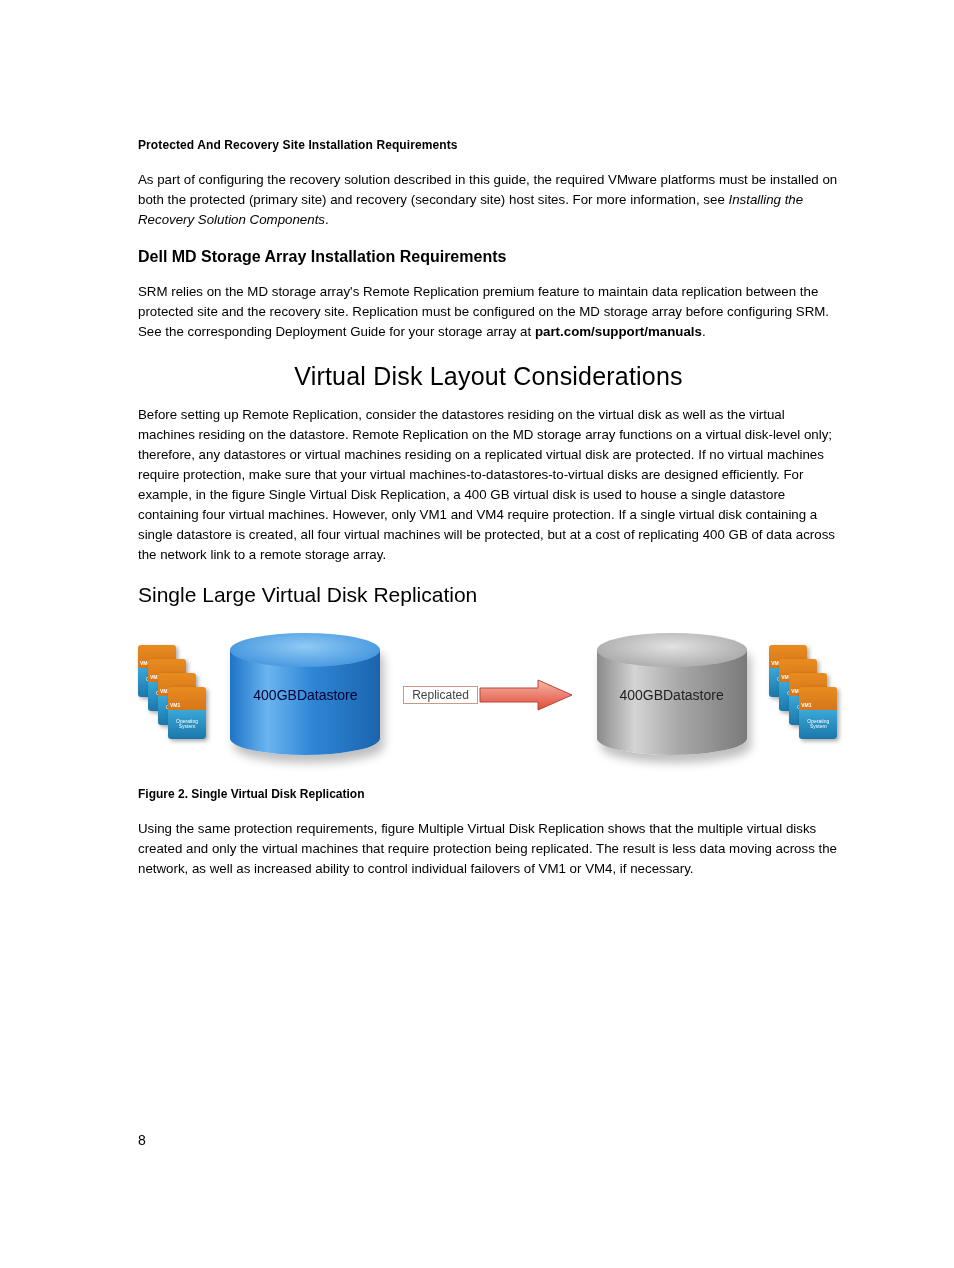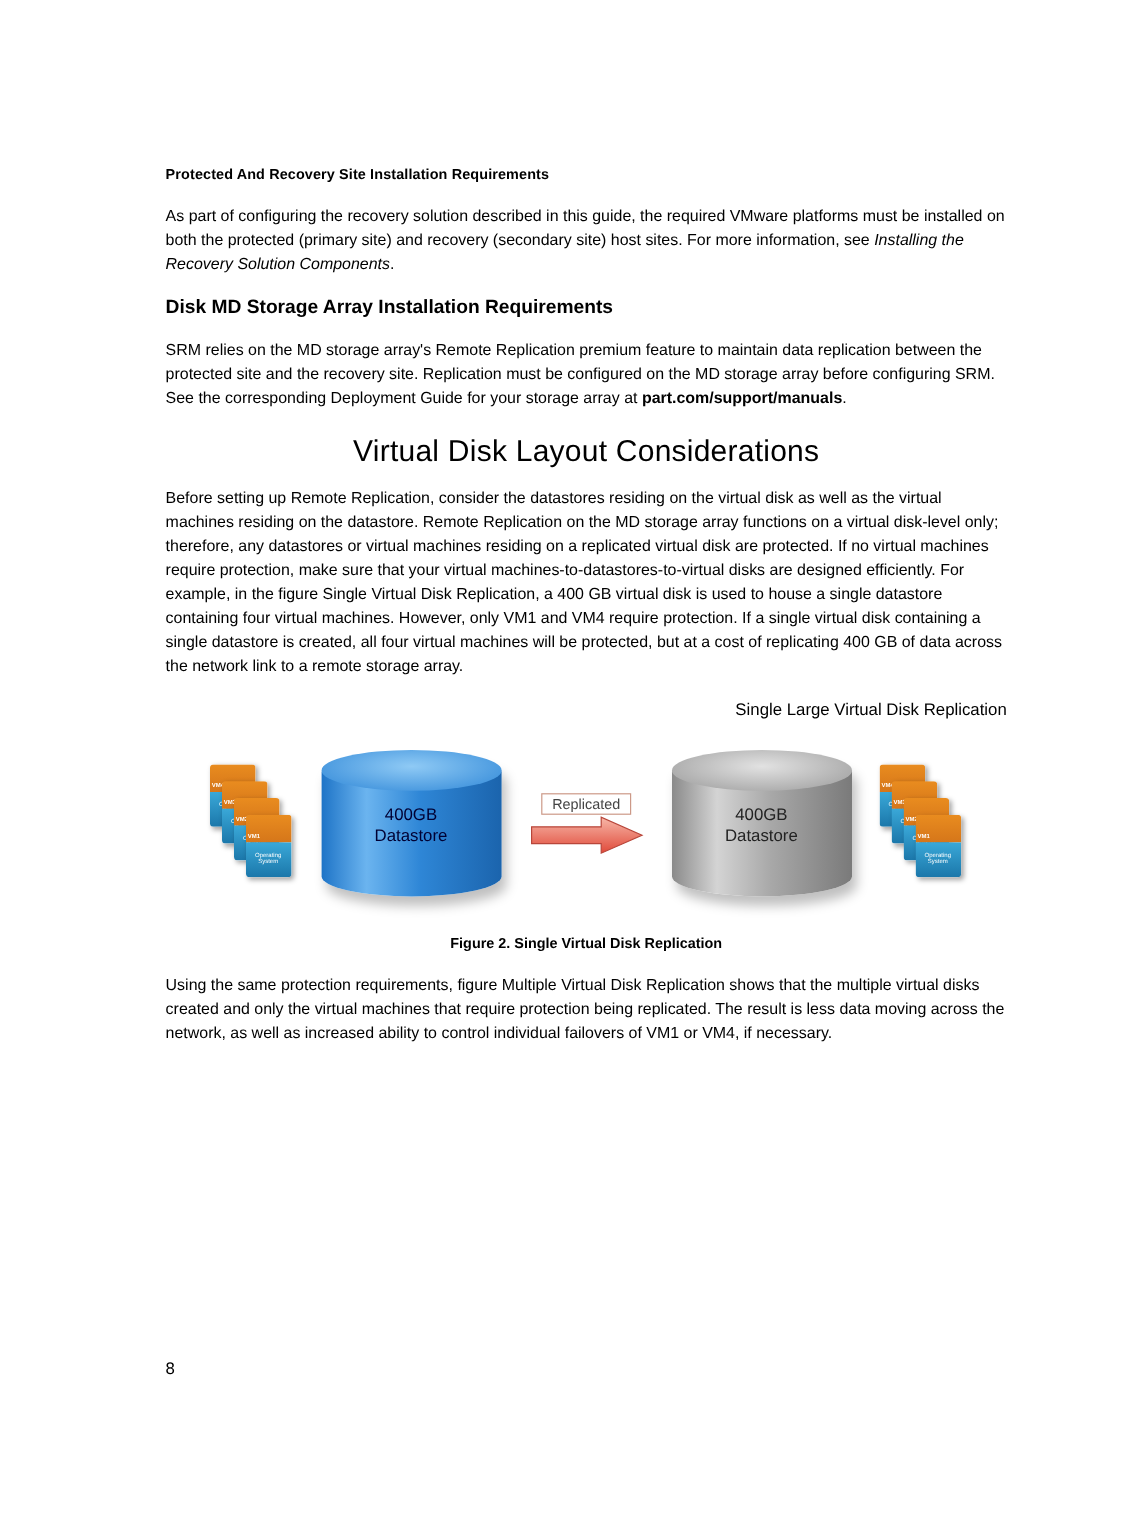--- a/index.html
+++ b/index.html
@@ -38,22 +38,22 @@
     font-size: 13.3px;
     line-height: 20px;
     margin: 0 0 18px 0;
   }
   .italic { font-style: italic; }
   .bold { font-weight: bold; }
   .figure-wrap {
     margin: 4px 0 4px 0;
   }
   .fig-title {
-    text-align: right;
-    font-size: 14px;
+    text-align: left;
+    font-size: 21px;
     font-weight: 400;
     margin: 0 0 18px 0;
     font-family: Arial, Helvetica, sans-serif;
   }
   .fig-row {
     display: flex;
     align-items: center;
     justify-content: center;
     gap: 18px;
     margin-bottom: 22px;
@@ -94,66 +94,65 @@
     height: 140px;
     position: relative;
     display:flex;align-items:center;justify-content:center;
   }
   .cyl-body {
     width: 150px;
     height: 120px;
     border-radius: 50% / 14%;
     position: relative;
     box-shadow: 4px 8px 10px rgba(0,0,0,0.25);
-    display:flex;flex-direction:column;align-items:center;justify-content:center;
+    display:flex;flex-direction:row;align-items:center;justify-content:center;
     font-size: 14px; line-height:1.3;
   }
   .cyl-blue { background: linear-gradient(90deg,#1e74c7,#6bb4ef 25%,#2e86d6 55%,#1b64ad); color:#003; }
   .cyl-gray { background: linear-gradient(90deg,#8a8a8a,#d4d4d4 25%,#a8a8a8 55%,#7a7a7a); color:#222; }
   .cyl-top {
     position:absolute; top:-2px; left:0; width:100%; height:34px;
     border-radius: 50%;
   }
   .cyl-blue .cyl-top { background: radial-gradient(ellipse at 50% 40%, #8fcaf5, #2f87d7); }
   .cyl-gray .cyl-top { background: radial-gradient(ellipse at 50% 40%, #e2e2e2, #9a9a9a); }
   .arrow-wrap {
-    display:flex;flex-direction:column;align-items:center;gap:0;
+    display:flex;flex-direction:row;align-items:center;gap:0;
   }
   .arrow-label {
     font-size: 12px;
     border: 1px solid #c98;
     background: #fff;
     padding: 1px 8px;
     color: #444;
   }
   .fig-caption {
     font-size: 12px;
     font-weight: bold;
     margin: 10px 0 18px 0;
-    text-align: center;
   }
   .page-num {
     position: absolute;
     bottom: 120px;
     left: 138px;
     font-size: 14px;
   }
 </style>
 </head>
 <body>
 
 <div class="page">
 
   <h3 class="section">Protected And Recovery Site Installation Requirements</h3>
 
   <p class="body">
     <span>As part of configuring the recovery solution described in this guide, the required VMware platforms must be installed on both the protected (primary site) and recovery (secondary site) host sites. For more information, see </span><span class="italic">Installing the Recovery Solution Components</span><span>.</span>
   </p>
 
-  <h3 class="subsection">Disk MD Storage Array Installation Requirements</h3>
+  <h3 class="subsection">Dell MD Storage Array Installation Requirements</h3>
 
   <p class="body">
     <span>SRM relies on the MD storage array's Remote Replication premium feature to maintain data replication between the protected site and the recovery site. Replication must be configured on the MD storage array before configuring SRM. See the corresponding Deployment Guide for your storage array at </span><span class="bold">part.com/support/manuals</span><span>.</span>
   </p>
 
   <h2 class="major">Virtual Disk Layout Considerations</h2>
 
   <p class="body">Before setting up Remote Replication, consider the datastores residing on the virtual disk as well as the virtual machines residing on the datastore. Remote Replication on the MD storage array functions on a virtual disk-level only; therefore, any datastores or virtual machines residing on a replicated virtual disk are protected. If no virtual machines require protection, make sure that your virtual machines-to-datastores-to-virtual disks are designed efficiently. For example, in the figure Single Virtual Disk Replication, a 400 GB virtual disk is used to house a single datastore containing four virtual machines. However, only VM1 and VM4 require protection. If a single virtual disk containing a single datastore is created, all four virtual machines will be protected, but at a cost of replicating 400 GB of data across the network link to a remote storage array.</p>
 
   <div class="figure-wrap">

